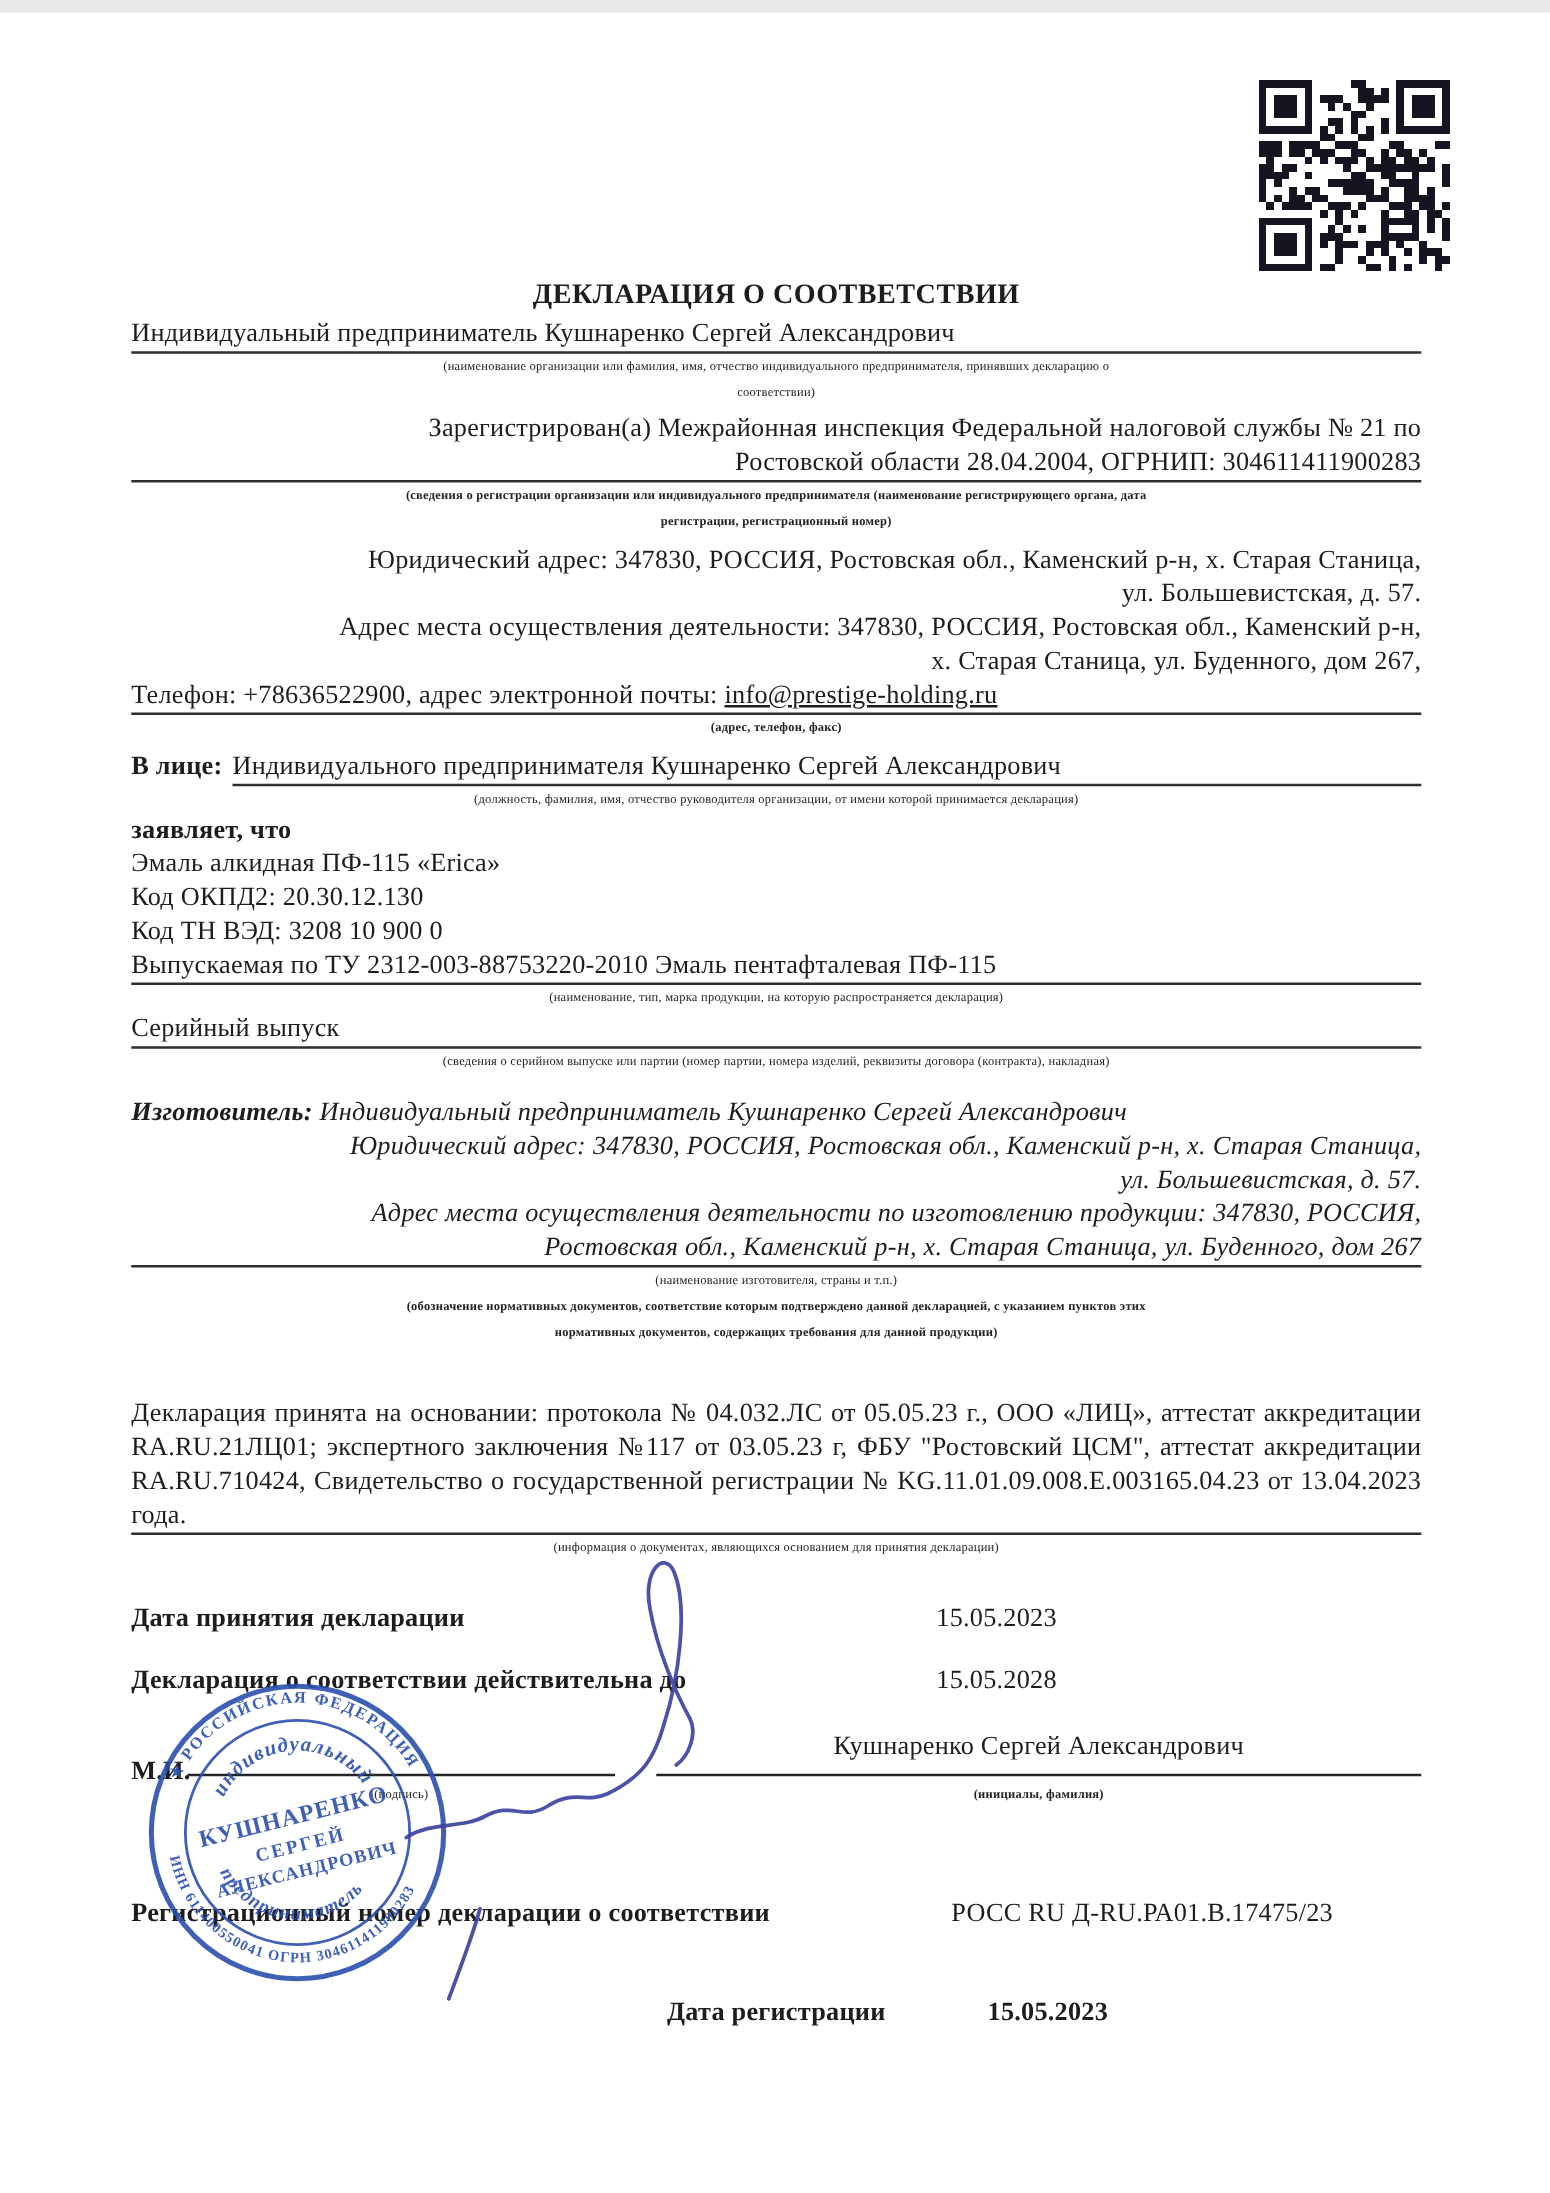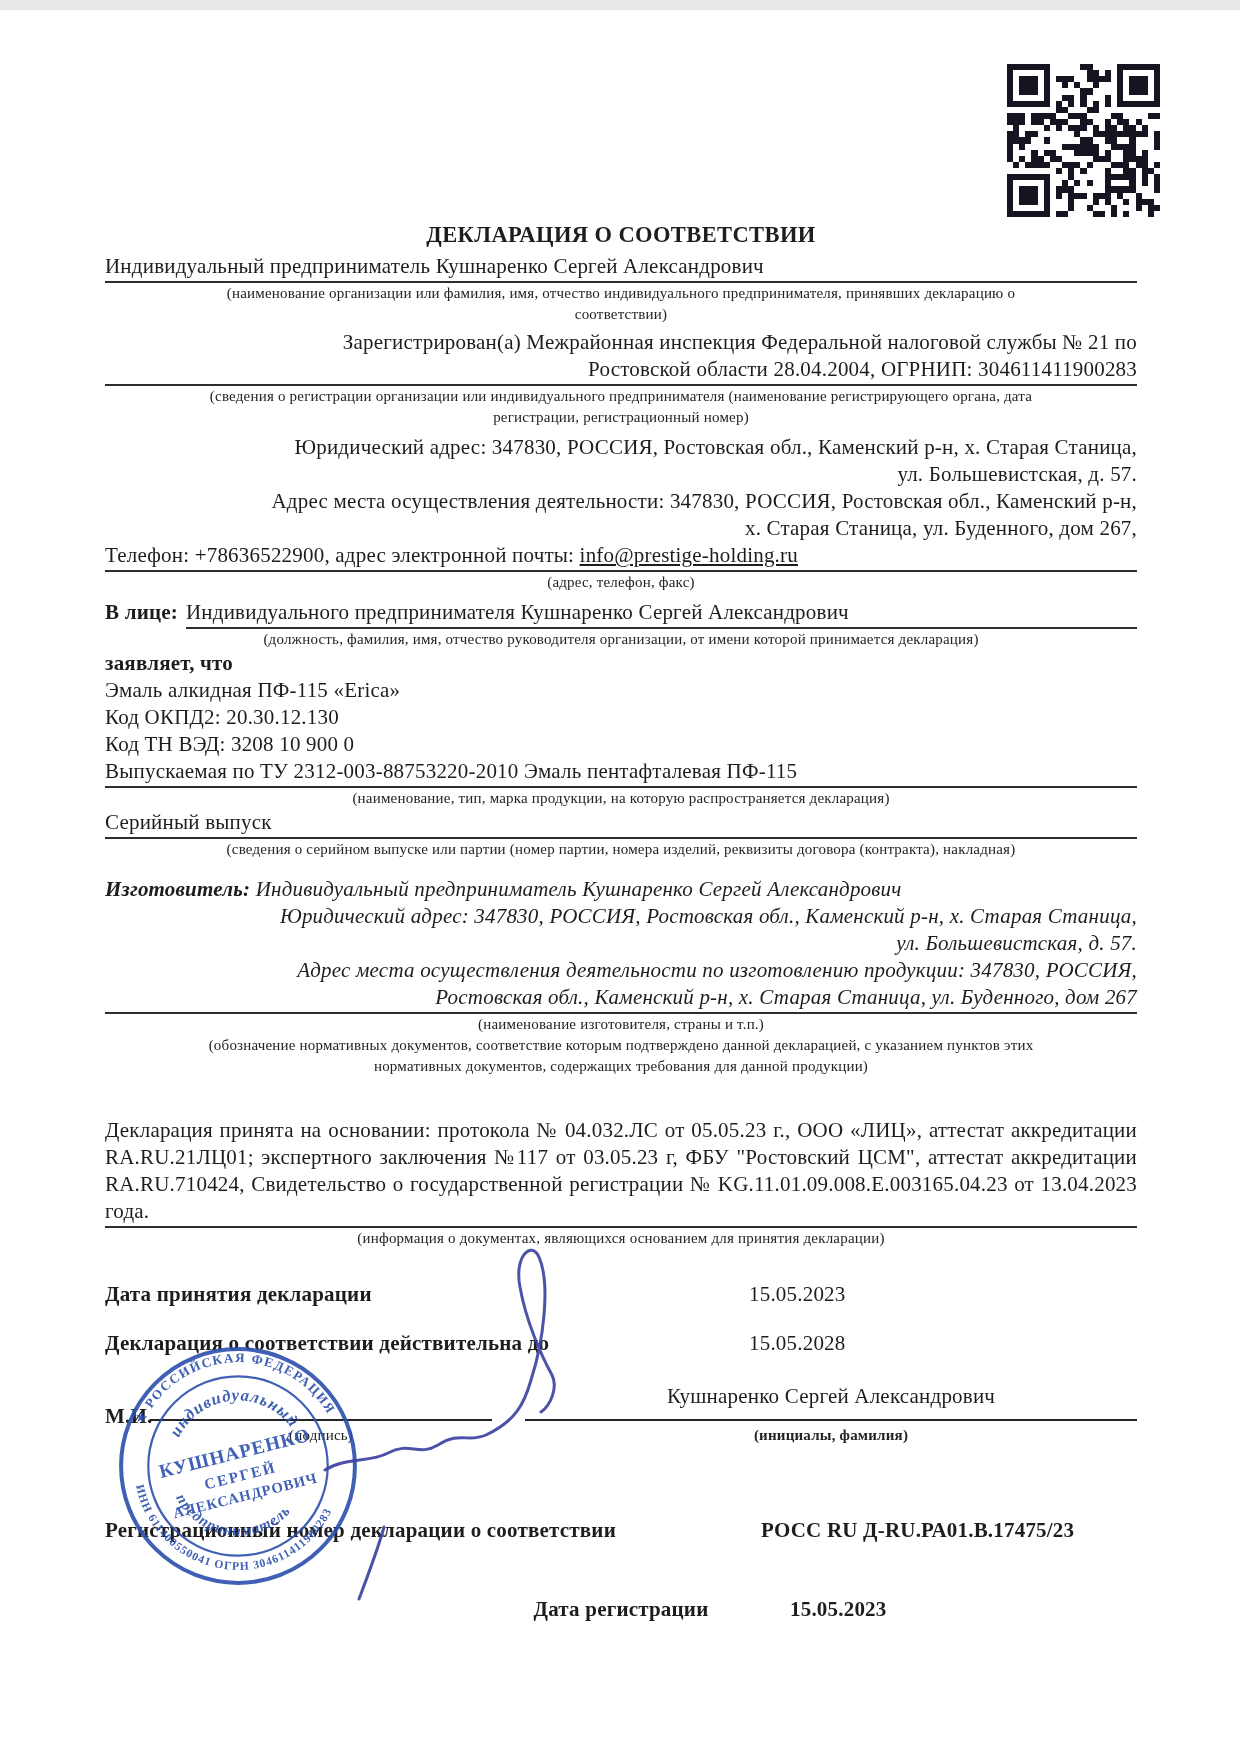--- a/index.html
+++ b/index.html
@@ -16,35 +16,35 @@
     position:absolute;left:105px;top:210px;width:1032px;
     font-size:21px;line-height:27px;letter-spacing:.2px;
   }
   .title{
     font-size:22.5px;font-weight:bold;text-align:center;
     letter-spacing:.4px;margin:0 0 3px 0;line-height:30px;
   }
   .preline{white-space:pre-line;text-align:right;}
   .rule{border-bottom:2px solid #2e2e2e;padding-bottom:1px;}
   .caption{
-    font-size:15px;line-height:21px;text-align:center;color:#232323;
+    font-size:10px;line-height:21px;text-align:center;color:#232323;
     letter-spacing:.2px;
   }
   .caption.preline{white-space:pre-line;}
   b,.b{font-weight:bold;}
   .flexrow{display:flex;align-items:baseline;}
   .fillrule{flex:1;border-bottom:2px solid #2e2e2e;padding-bottom:1px;margin-left:8px;}
   .u{text-decoration:underline;}
   .mt6{margin-top:6px;} .mt16{margin-top:16px;font-style:italic;} .mt40{margin-top:40px;}
-  .mb4{margin-bottom:4px;} .mb6{margin-bottom:6px;}
+  .mb4{margin-bottom:4px;} .mb6{margin-bottom:6px;font-weight:bold;}
   .justify{text-align:justify;text-align-last:left;}
   .kvrow{position:relative;height:27px;margin-top:22px;}
   .kvrow .val{position:absolute;left:644px;top:0;}
   .kvrow.first{margin-top:32px;}
-  .regnum .val{left:656px;font-weight:bold;}
+  .regnum .val{left:656px;font-weight:normal;}
   .regdate{margin-top:52px;text-align:center;}
   .regdate .val{left:685px;font-weight:bold;}
   .sigblock{position:relative;height:128px;margin-top:10px;}
   .seal-mark{position:absolute;left:0;top:36px;font-weight:bold;}
   .sigline-left{position:absolute;left:45px;top:28px;width:342px;border-bottom:2px solid #242424;height:24px;}
   .sigcap-left{position:absolute;left:45px;top:58px;width:342px;}
   .name-right{position:absolute;left:420px;top:16px;width:612px;text-align:center;}
   .sigline-right{position:absolute;left:420px;top:28px;width:612px;border-bottom:2px solid #242424;height:24px;}
   .sigcap-right{position:absolute;left:420px;top:58px;width:612px;font-weight:bold;}
   .qr{position:absolute;left:1007px;top:54px;width:153px;height:153px;}

